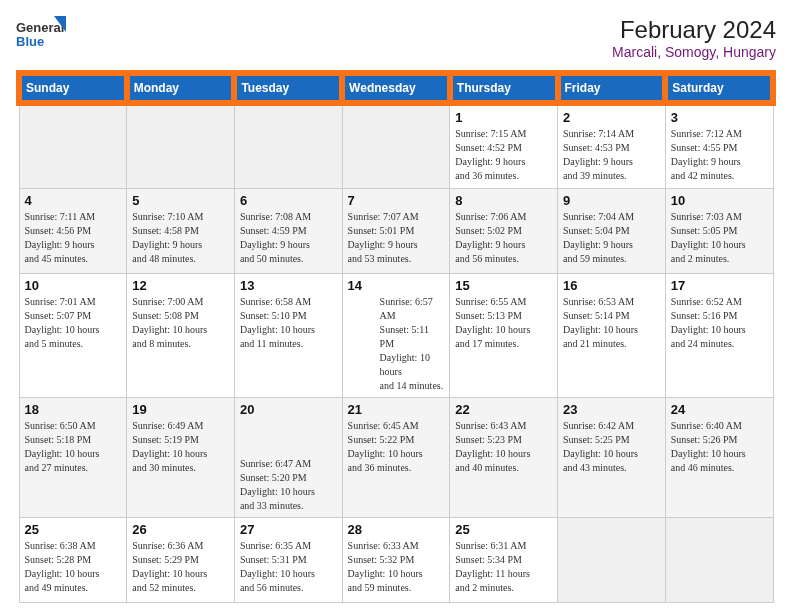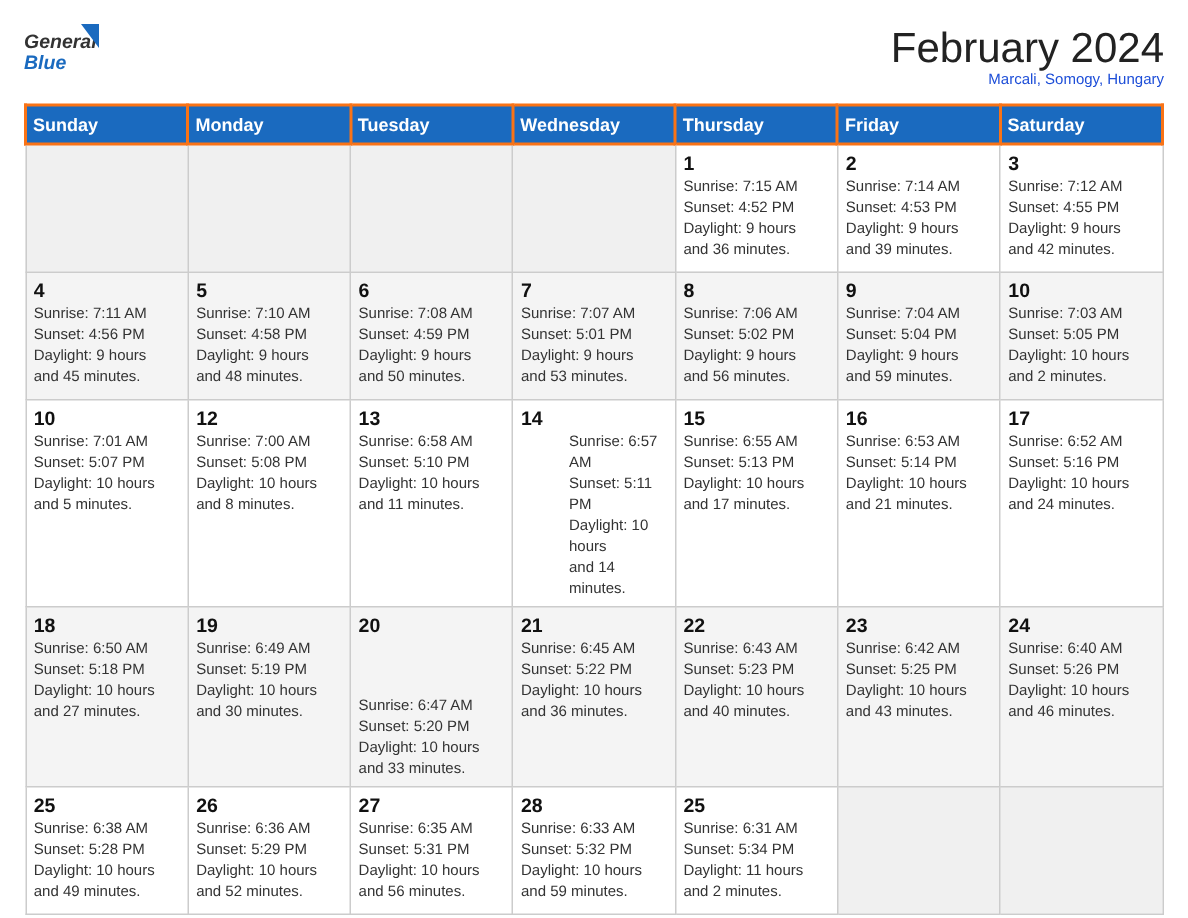--- a/index.html
+++ b/index.html
@@ -13,67 +13,67 @@
     .header {
       display: flex;
       justify-content: space-between;
       align-items: flex-start;
       margin-bottom: 10px;
     }
     .logo {
       display: flex;
       align-items: flex-end;
       gap: 4px;
-      font-style: italic;
     }
     .title-block {
       text-align: right;
     }
     .month-title {
-      font-size: 28px;
+      font-size: 24px;
       font-weight: normal;
       color: #222;
     }
     .subtitle {
-      font-size: 10px;
-      color: #1d4ed8;
+      font-size: 14px;
+      color: #701a75;
     }
     table {
       width: 100%;
       border-collapse: collapse;
       table-layout: fixed;
     }
     th {
       background: #1a6abf;
       color: #fff;
       font-size: 12px;
       font-weight: bold;
       padding: 5px 4px;
       text-align: left;
-      border: 2px solid #f97316;
+      border: 6px solid #f97316;
     }
     td {
       vertical-align: top;
       border: 1px solid #ccc;
       padding: 4px 5px;
       font-size: 10.5px;
       color: #333;
       height: 85px;
     }
     .day-num {
       font-size: 13px;
       font-weight: bold;
       color: #111;
       display: block;
       margin-bottom: 2px;
     }
     .day-info {
       font-size: 10px;
       color: #333;
       line-height: 1.4;
+      font-family: Liberation Serif, serif;
     }
     td.empty {
       background: #f9f9f9;
     }
     tr:nth-child(odd) td { background: #fff; }
     tr:nth-child(even) td { background: #f4f4f4; }
     td.empty { background: #f0f0f0 !important; }
   </style>
 </head>
 <body>

